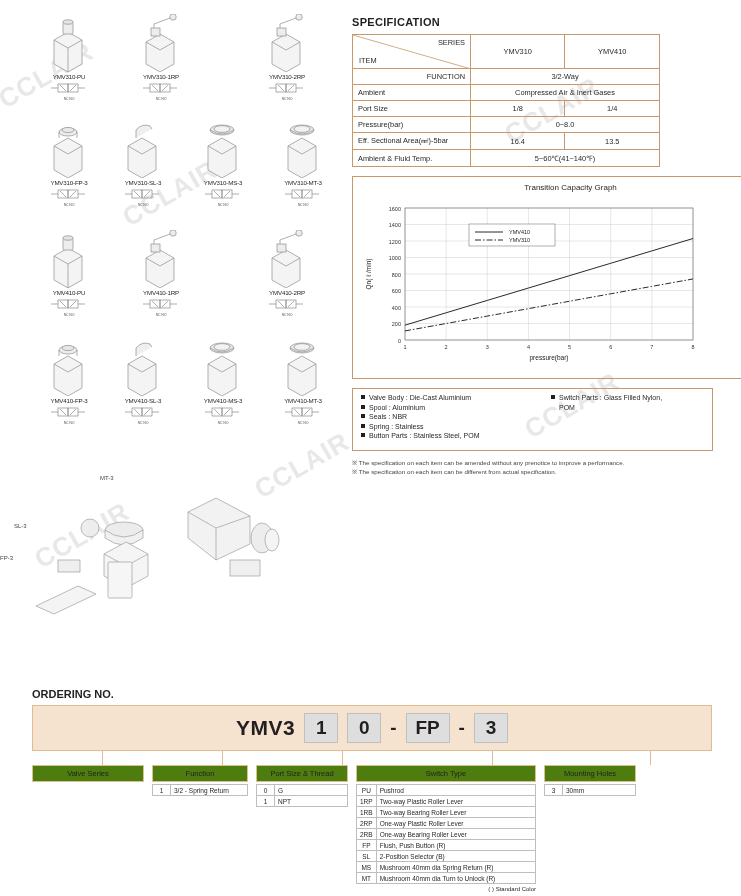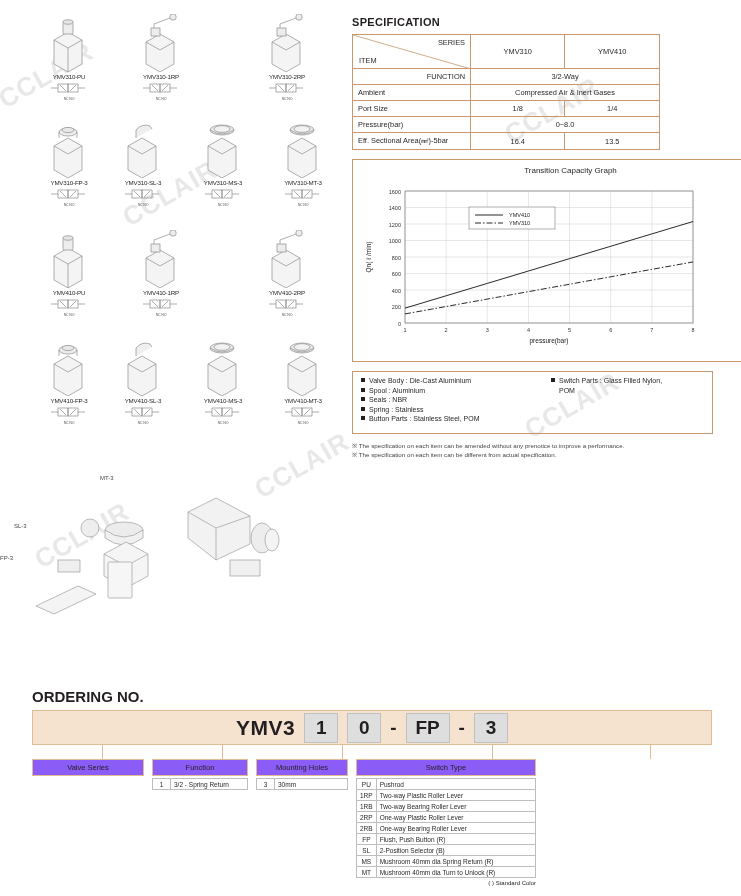--- a/index.html
+++ b/index.html
@@ -90,25 +90,25 @@
   }
   .mattitle { text-align: center; font-size: 8px; margin-bottom: 5px; }
   .matcols { display: flex; }
   .matcol { flex: 1; }
   .matitem { font-size: 7px; margin-bottom: 2.5px; white-space: nowrap; }
   .sq { display: inline-block; width: 4px; height: 4px; background: #231f20; margin-right: 4px; vertical-align: 1px;}
   .notes { margin-top: 7px; font-size: 6.2px; color: #444; line-height: 1.5; }
 
   
   .ordering { position: absolute; left: 32px; top: 688px; width: 680px; }
-  .ord-title { font-size: 15px; font-weight: bold; margin-bottom: 5px; }
+  .ord-title { font-size: 11px; font-weight: bold; margin-bottom: 5px; }
   .ord-bar {
     background: #f6e3cf;
     border: 0.8px solid #e0bc93;
-    height: 35px;
+    height: 46px;
     display: flex;
     align-items: center;
     justify-content: center;
     gap: 9px;
   }
   .ord-bar .code { font-size: 21px; font-weight: bold; letter-spacing: 0.5px; }
   .ord-bar .box {
     background: #dedede;
     border: 0.8px solid #c0c0c0;
     width: 34px; height: 30px;
@@ -117,21 +117,21 @@
   }
   .ord-bar .boxw { width: 44px; }
   .ord-bar .dash { font-size: 19px; font-weight: bold; }
 
   .legs { position: relative; height: 14px; }
   .legs .leg { position: absolute; top: 0; width: 0.8px; height: 14px; background: #e0bc93; }
 
   .cols { display: flex; gap: 8px; margin-top: 0px; }
   .col { }
   .colhdr {
-    background: #8b5cf6;
+    background: #4d7c0f;
     border: 0.8px solid #e0bc93;
     text-align: center;
     font-size: 7.5px;
     padding: 3px 2px;
   }
   table.opt { border-collapse: collapse; width: 100%; font-size: 6.5px; margin-top: 2px;}
   table.opt td { border: 0.5px solid #bdbdbd; padding: 1.5px 3px; }
   table.opt td.k { width: 18px; text-align: center; }
   .vs { font-size: 8px; margin-top: 5px; line-height: 1.25; }
   .vs .sub { font-size: 6px; color: #444; }
@@ -558,20 +558,24 @@
         <td class="c">1/4</td>
       </tr>
       <tr>
         <td class="lbl">Pressure(bar)</td>
         <td class="c" colspan="2">0~8.0</td>
       </tr>
       <tr>
         <td class="lbl">Eff. Sectional Area(㎟)-5bar</td>
         <td class="c">16.4</td>
         <td class="c">13.5</td>
+      </tr>
+      <tr>
+        <td class="lbl">Ambient &amp; Fluid Temp.</td>
+        <td class="c" colspan="2">5~60℃(41~140℉)</td>
       </tr>
     </tbody>
       </table>
 
     <div class="graphbox">
       <div class="graphtitle">Transition Capacity Graph</div>
       <svg id="chart-svg" width="351" height="178" viewBox="0 0 351 178">
           <line x1="48" y1="146" x2="336" y2="146" stroke="#cfcfcf" stroke-width="0.5"></line>
           <text x="44" y="148.5" text-anchor="end" font-size="5.5" fill="#333" font-family="Liberation Sans">0</text>
           <line x1="48" y1="129.5" x2="336" y2="129.5" stroke="#cfcfcf" stroke-width="0.5"></line>
@@ -673,74 +677,89 @@
         <table class="opt">
           <tbody>
               <tr>
             <td class="k">1</td>
             <td>3/2 - Spring Return</td>
           </tr>
         </tbody>
           </table>
       </div>
 
+      <div class="col" style="width:92px;">
+        <div class="colhdr">Port Size &amp; Thread</div>
+        <table class="opt">
+          <tbody>
+              <tr>
+            <td class="k">0</td>
+            <td>G</td>
+          </tr>
+          <tr>
+            <td class="k">1</td>
+            <td>NPT</td>
+          </tr>
+        </tbody>
+          </table>
+      </div>
+
+      <div class="col" style="width:180px;">
+        <div class="colhdr">Switch Type</div>
+        <table class="opt">
+          <tbody>
+              <tr>
+                <td class="k">PU</td>
+                <td>Pushrod</td>
+              </tr>
+          <tr>
+                <td class="k">1RP</td>
+                <td>Two-way Plastic Roller Lever</td>
+              </tr>
+          <tr>
+                <td class="k">1RB</td>
+                <td>Two-way Bearing Roller Lever</td>
+              </tr>
+          <tr>
+                <td class="k">2RP</td>
+                <td>One-way Plastic Roller Lever</td>
+              </tr>
+          <tr>
+                <td class="k">2RB</td>
+                <td>One-way Bearing Roller Lever</td>
+              </tr>
+          <tr>
+                <td class="k">FP</td>
+                <td>Flush, Push Button (R)</td>
+              </tr>
+          <tr>
+                <td class="k">SL</td>
+                <td>2-Position Selector (B)</td>
+              </tr>
+          <tr>
+                <td class="k">MS</td>
+                <td>Mushroom 40mm dia Spring Return (R)</td>
+              </tr>
+          <tr>
+                <td class="k">MT</td>
+                <td>Mushroom 40mm dia Turn to Unlock (R)</td>
+              </tr>
+        </tbody>
+          </table>
+        <div class="footnote">(  ) Standard Color</div>
+      </div>
 
       <div class="col" style="width:92px;">
         <div class="colhdr">Mounting Holes</div>
         <table class="opt">
           <tbody>
               <tr>
             <td class="k">3</td>
             <td>30mm</td>
           </tr>
         </tbody>
           </table>
       </div>
 
-      <div class="col" style="width:180px;">
-        <div class="colhdr">Switch Type</div>
-        <table class="opt">
-          <tbody>
-              <tr>
-                <td class="k">PU</td>
-                <td>Pushrod</td>
-              </tr>
-          <tr>
-                <td class="k">1RP</td>
-                <td>Two-way Plastic Roller Lever</td>
-              </tr>
-          <tr>
-                <td class="k">1RB</td>
-                <td>Two-way Bearing Roller Lever</td>
-              </tr>
-          <tr>
-                <td class="k">2RP</td>
-                <td>One-way Plastic Roller Lever</td>
-              </tr>
-          <tr>
-                <td class="k">2RB</td>
-                <td>One-way Bearing Roller Lever</td>
-              </tr>
-          <tr>
-                <td class="k">FP</td>
-                <td>Flush, Push Button (R)</td>
-              </tr>
-          <tr>
-                <td class="k">SL</td>
-                <td>2-Position Selector (B)</td>
-              </tr>
-          <tr>
-                <td class="k">MS</td>
-                <td>Mushroom 40mm dia Spring Return (R)</td>
-              </tr>
-          <tr>
-                <td class="k">MT</td>
-                <td>Mushroom 40mm dia Turn to Unlock (R)</td>
-              </tr>
-        </tbody>
-          </table>
-        <div class="footnote">(  ) Standard Color</div>
-      </div>
-
     </div>
   </div>
 
 </div>
 
 </body></html>

